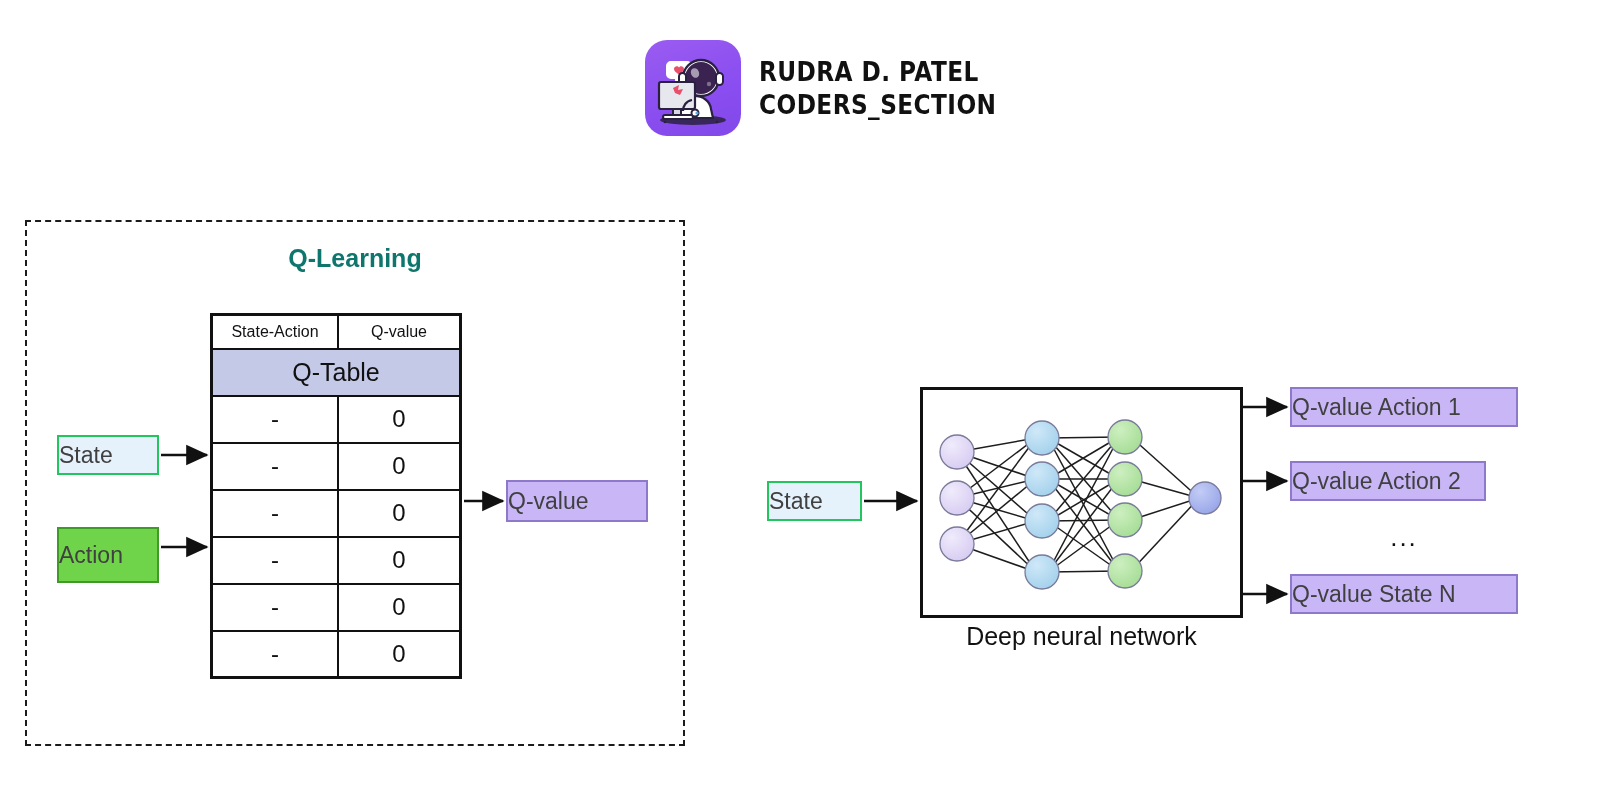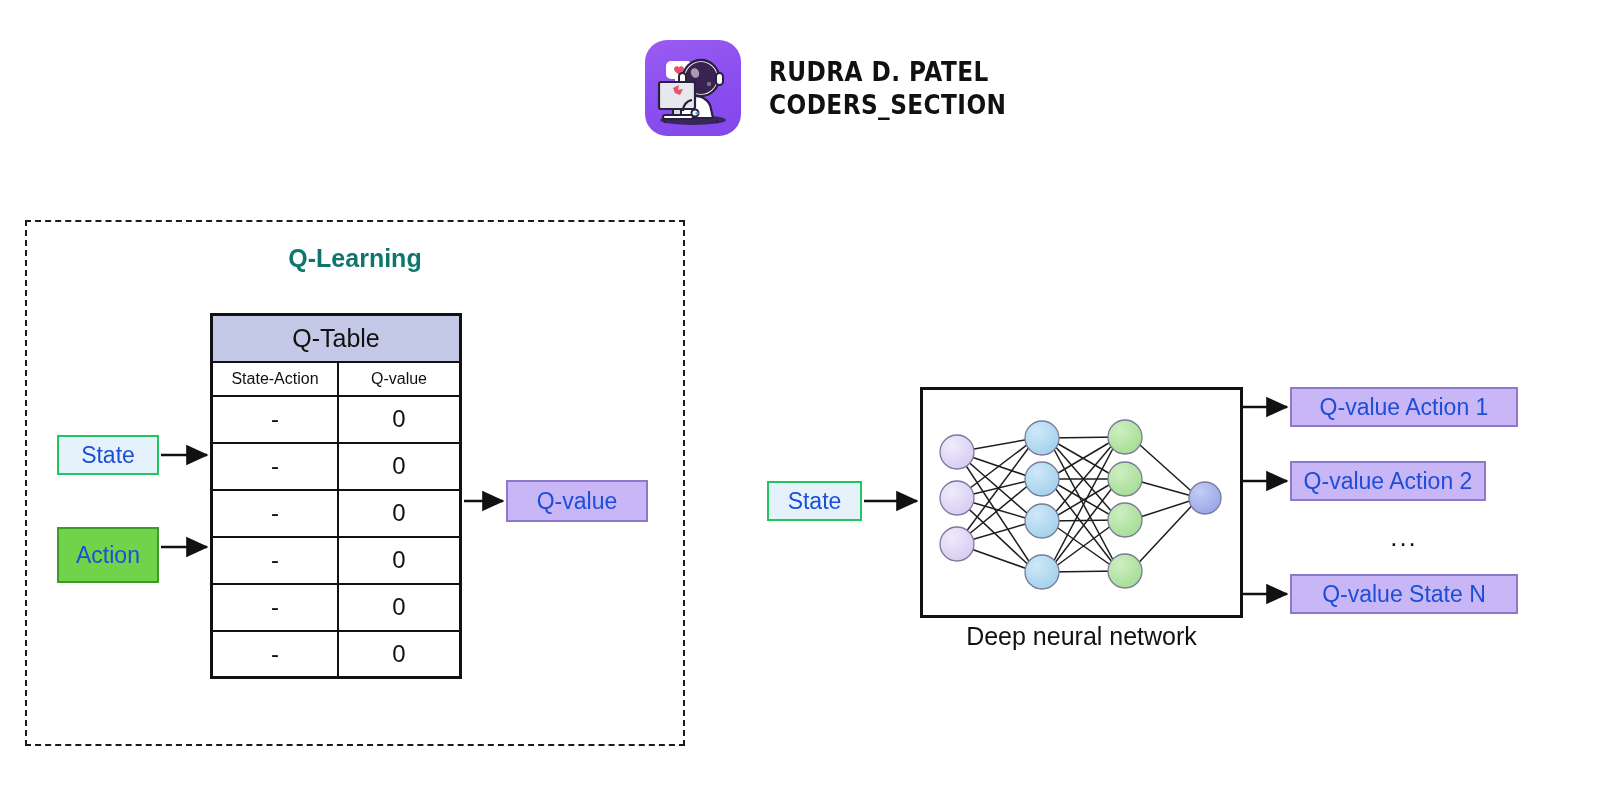--- a/index.html
+++ b/index.html
@@ -7,21 +7,21 @@
     width: 1600px; height: 800px;
     background: #ffffff;
     font-family: "Liberation Sans", sans-serif;
     overflow: hidden;
   }
   #stage { position: relative; width: 1600px; height: 800px; }
 
   
   #header {
     position: absolute; left: 645px; top: 40px;
-    display: flex; align-items: center; gap: 28px;
+    display: flex; align-items: center; gap: 18px;
   }
   #logo-mark {
     width: 96px; height: 96px; border-radius: 22px;
     background: linear-gradient(160deg,#9a5cf0 0%, #8b4ef0 55%, #8248ea 100%);
     position: relative; overflow: hidden; flex: none;
   }
   #logo-mark svg { position: absolute; left: 0; top: 0; }
   #brand { display: flex; flex-direction: column; justify-content: center; }
   .brand-line {
     font-family: "DejaVu Sans", sans-serif;
@@ -37,22 +37,22 @@
   }
   #panel-left  { left: 25px;  top: 220px; width: 660px;  height: 526px; }
   #panel-right { left: 745px; top: 220px; width: 796px;  height: 526px; }
   .panel-title {
     position: absolute; top: 22px; left: 0; width: 100%;
     text-align: center; font-size: 25px; font-weight: bold; color: #0f766e;
   }
 
   
   .box {
-    position: absolute; display: flex; align-items: center; justify-content: center;
-    font-size: 23px; color: #1d4ed8; white-space: nowrap;
+    position: absolute; display: flex; align-items: center; 
+    font-size: 23px; color: #404040; white-space: nowrap;
   }
   .box-state  { background: #e6f2fb; border: 2px solid #22c55e; }
   .box-action { background: #6fd44a; border: 2px solid #3f9a28; }
   .box-qval   { background: #c9b6f7; border: 2px solid #8d78c9; }
 
   
   #qtable {
     position: absolute; left: 210px; top: 313px;
     width: 252px; border: 3px solid #111111;
     border-collapse: collapse; background: #ffffff;
@@ -133,25 +133,25 @@
   <div class="box box-state" style="left:57px; top:435px; width:102px; height:40px;">
     <span>State</span>
   </div>
   <div class="box box-action" style="left:57px; top:527px; width:102px; height:56px;">
     <span>Action</span>
   </div>
 
   <table id="qtable">
     <tbody>
         <tr>
-      <th class="qt-head" colspan="2">Q-Table</th>
-    </tr>
-    <tr>
       <th class="qt-sub" style="width:128px;">State-Action</th>
       <th class="qt-sub" style="width:124px;">Q-value</th>
+    </tr>
+    <tr>
+      <th class="qt-head" colspan="2">Q-Table</th>
     </tr>
     <tr>
       <td class="qt-cell">-</td>
       <td class="qt-cell">0</td>
     </tr>
     <tr>
       <td class="qt-cell">-</td>
       <td class="qt-cell">0</td>
     </tr>
     <tr>

